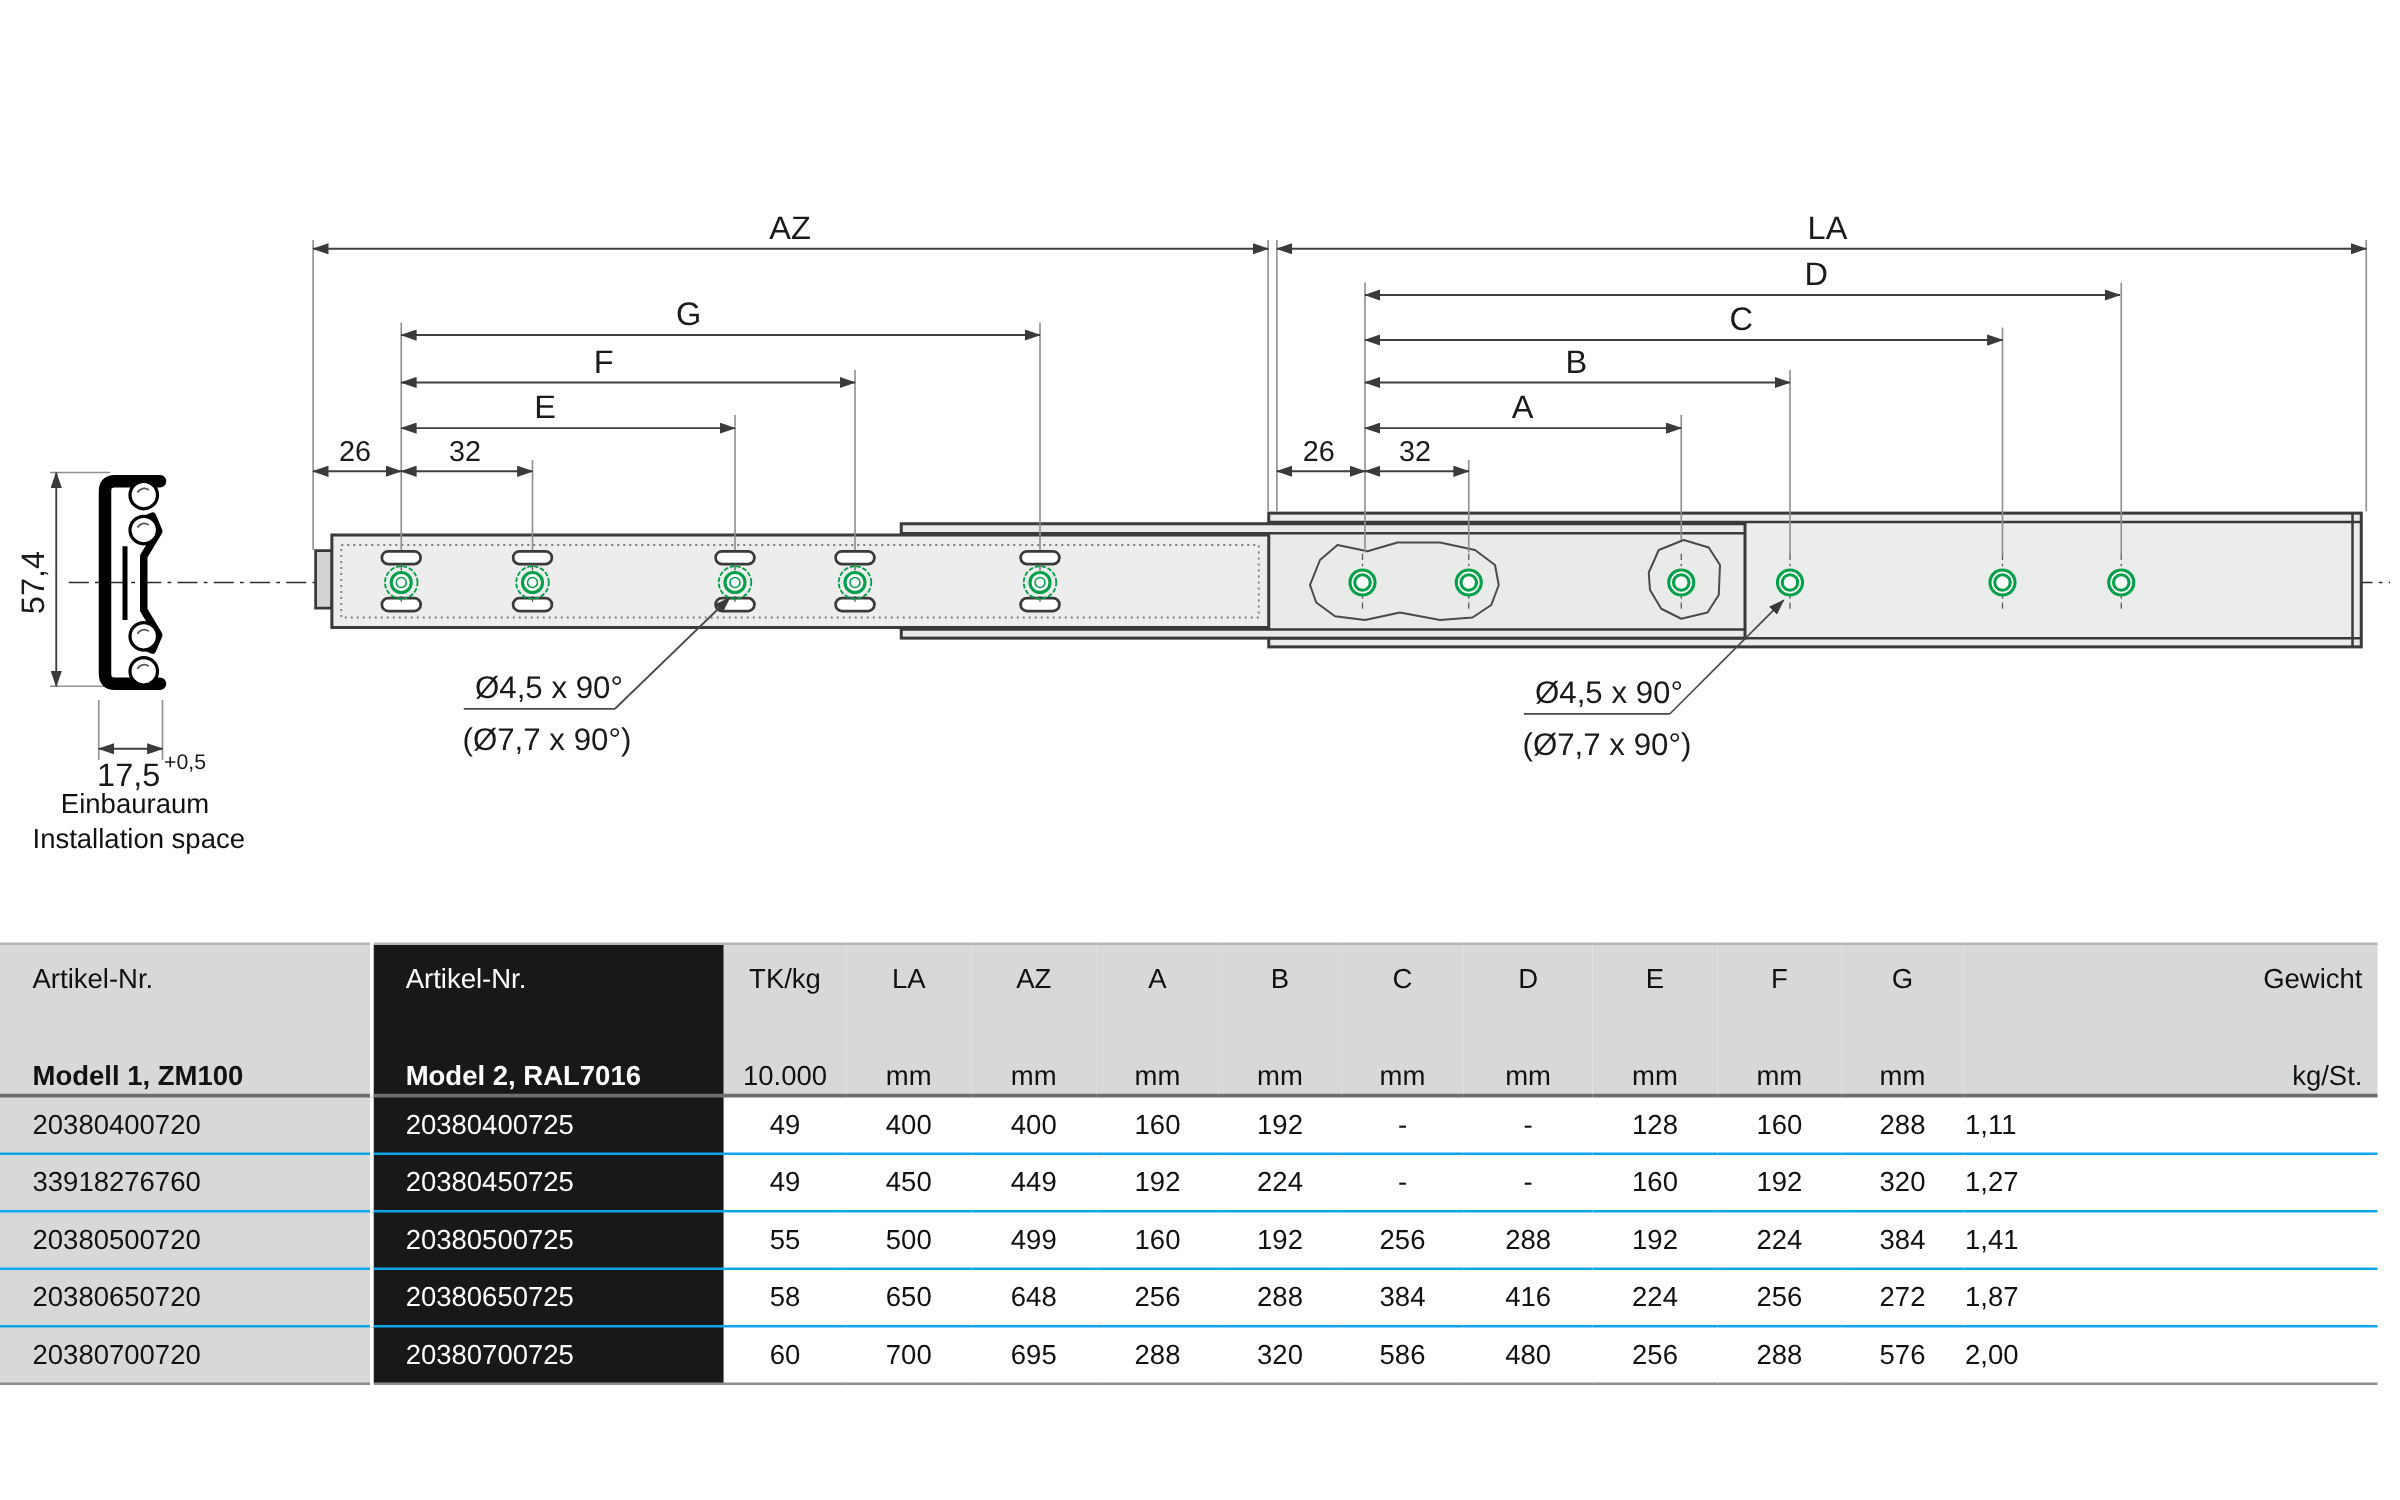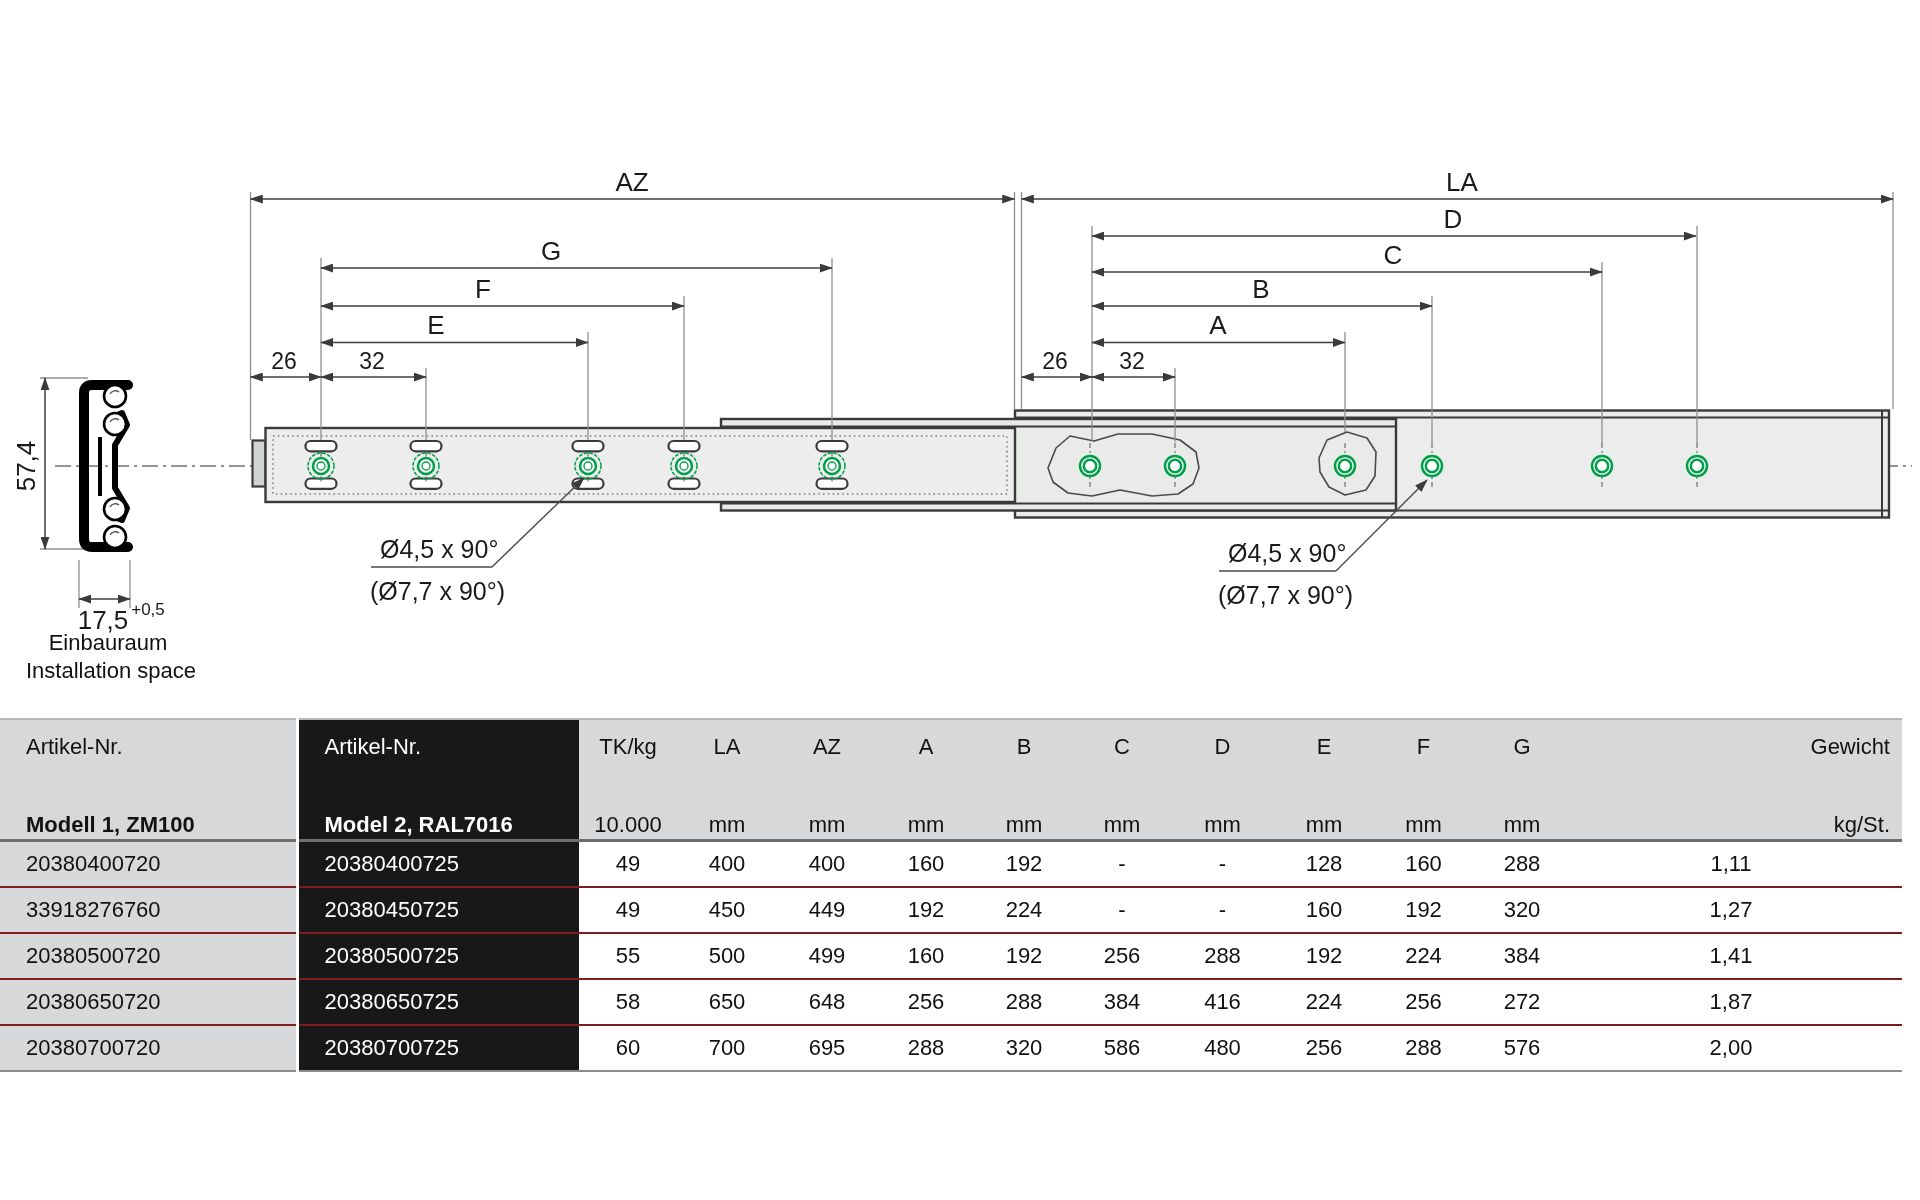--- a/index.html
+++ b/index.html
@@ -25,37 +25,37 @@
   .dimtxt{font-family:"Liberation Sans",sans-serif;font-size:23px;fill:#1a1a1a;text-anchor:middle;}
   .dimtxt.big{font-size:26px;}
   .callout{font-family:"Liberation Sans",sans-serif;font-size:25px;fill:#1a1a1a;text-anchor:start;}
   .capt{font-family:"Liberation Sans",sans-serif;font-size:22px;fill:#111;text-anchor:middle;}
   .xsec-outer{fill:none;stroke:#000;stroke-width:10;stroke-linejoin:round;stroke-linecap:round;}
   .xsec-inner{fill:none;stroke:#000;stroke-width:6;stroke-linejoin:round;stroke-linecap:round;}
   .ball{fill:#fff;stroke:#000;stroke-width:2.6;}
   .ballarc{fill:none;stroke:#555;stroke-width:1.4;}
 
   
-  .table-wrap{position:absolute;top:718px;left:0;width:1902px;}
+  .table-wrap{position:absolute;top:754px;left:0;width:1902px;}
   table.spec{border-collapse:collapse;table-layout:fixed;width:1902px;font-size:22px;color:#111;}
   table.spec th,table.spec td{box-sizing:border-box;margin:0;font-weight:normal;}
   thead tr{height:85px;}
   tbody tr{height:46px;}
   th{vertical-align:top;background:#d7d8d9;border-top:2px solid #b5b6b7;}
   th .l1{display:block;padding-top:13px;line-height:26px;}
   th .l2{display:block;padding-top:8px;line-height:26px;margin-top:44px;}
   th.c1,td.c1{background:#d7d8d9;text-align:left;padding-left:26px;}
   th.c2,td.c2{background:#181818;color:#fff;text-align:left;padding-left:26px;border-left:3px solid #fff;}
   th.c1 .l2,th.c2 .l2{font-weight:bold;}
   th.vh{text-align:center;}
   th.gw{text-align:right;padding-right:12px;}
   td.num{background:#fff;text-align:center;}
-  td.gw{background:#fff;text-align:center;padding-right:12px;}
+  td.gw{background:#fff;text-align:left;padding-right:12px;}
   thead tr{border-bottom:3px solid #6e6e6e;}
-  tbody tr{border-bottom:2px solid #7f1d1d;}
+  tbody tr{border-bottom:2px solid #0ea5e9;}
   tbody tr:last-child{border-bottom:2.5px solid #8c8c8c;}
 </style>
 </head>
 <body>
 
 <div class="drawing">
 <svg width="1920" height="718" viewBox="0 0 1920 718" xmlns="http://www.w3.org/2000/svg">
   <defs>
     <marker id="arr" viewBox="0 0 13 9" markerWidth="13" markerHeight="9" refX="12.3" refY="4.5" orient="auto-start-reverse" markerUnits="userSpaceOnUse">
       <path d="M0,0 L13,4.5 L0,9 Z" fill="#3a3a3a"></path>

